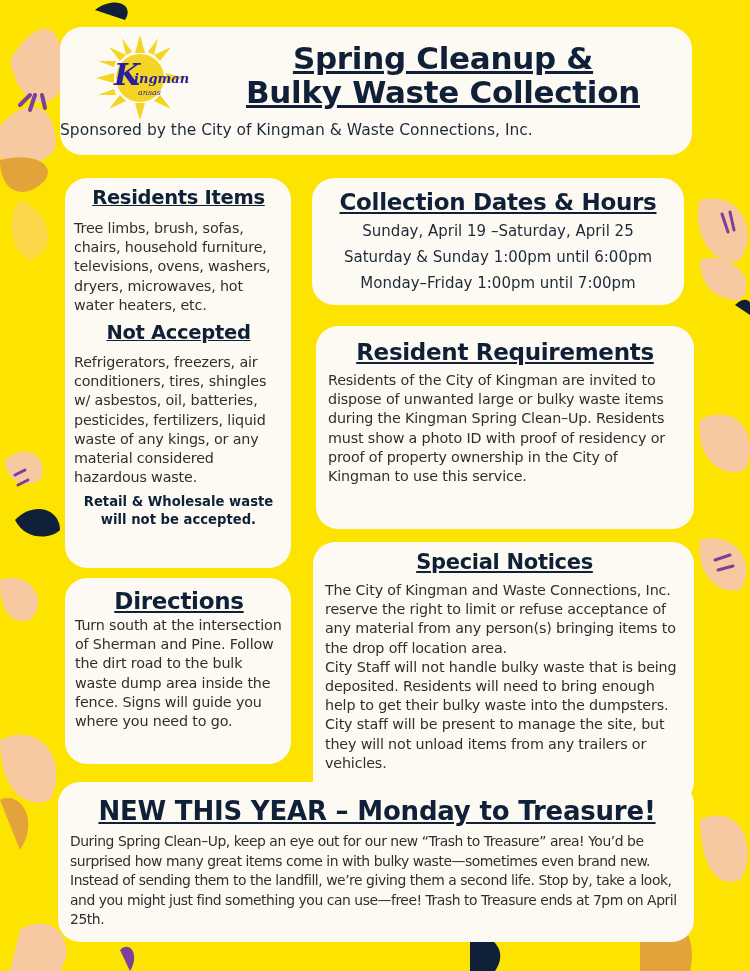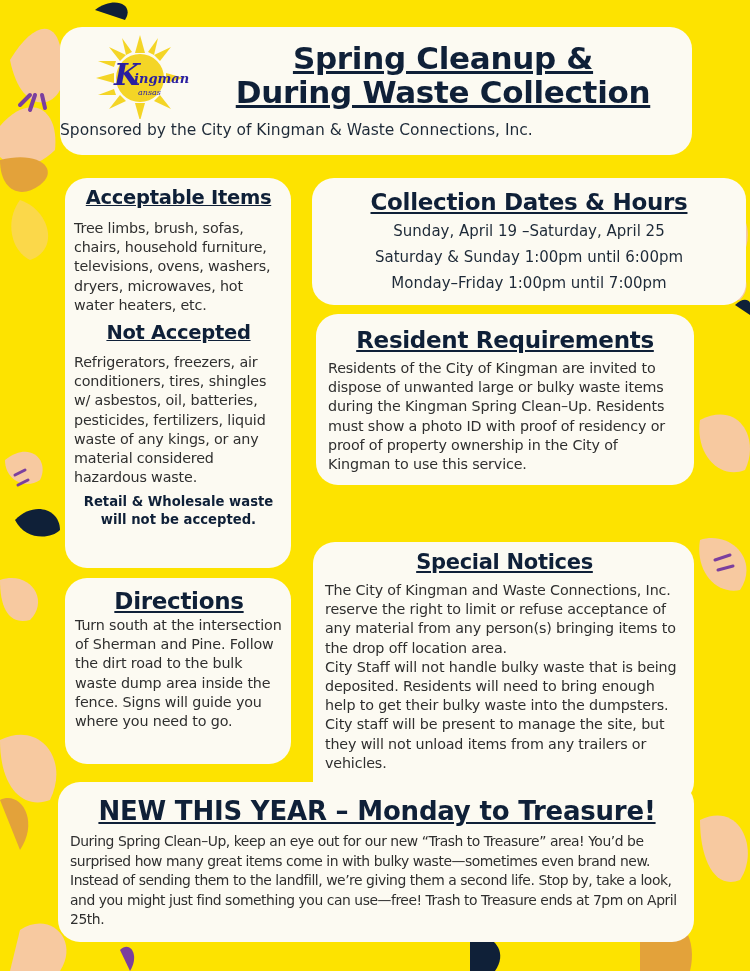--- a/index.html
+++ b/index.html
@@ -43,26 +43,26 @@
   
   #acceptable { left: 65px; top: 178px; width: 226px; height: 390px; padding: 6px 8px 0 9px; }
   #acceptable .h1 { font-size: 19.5px; line-height: 28px; }
   #acceptable .h2 { font-size: 19.5px; line-height: 28px; margin-top: 4px; }
   #acceptable .body-text { margin-top: 7px; }
   #acceptable .body-text.na { margin-top: 6px; }
   #retail-note { font-weight: bold; font-size: 13.2px; line-height: 18px; color: #0f2038;
                  text-align: center; margin-top: 6px; }
 
   
-  #collection { left: 312px; top: 178px; width: 434px; height: 127px; padding-top: 8px; }
+  #collection { left: 312px; top: 178px; width: 372px; height: 127px; padding-top: 8px; }
   #collection .heading { font-size: 23px; line-height: 32px; }
   .hours-line { text-align: center; font-size: 15px; line-height: 26px; color: #1e2a38; }
 
   
-  #resident { left: 316px; top: 314px; width: 378px; height: 171px; padding: 9px 12px 0 12px; }
+  #resident { left: 316px; top: 326px; width: 378px; height: 203px; padding: 9px 12px 0 12px; }
   #resident .heading { font-size: 23px; line-height: 34px; }
   #resident .body-text { margin-top: 2px; }
 
   
   #special { left: 313px; top: 502px; width: 381px; height: 262px; padding: 4px 10px 0 12px; margin-top: 40px; }
   #special .heading { font-size: 21px; line-height: 32px; }
   #special .body-text { margin-top: 3px; }
 
   
   #directions { left: 65px; top: 578px; width: 226px; height: 186px; padding: 8px 8px 0 10px; }
@@ -131,27 +131,27 @@
       <polygon points="68,5 64,22 58,19"></polygon>
       <polygon points="8,28 24,34 26,28"></polygon>
       <polygon points="8,62 24,56 26,62"></polygon>
     </g>
     <text x="24" y="52" font-family="DejaVu Serif, serif" font-style="italic" font-weight="bold" font-size="30" fill="#2a1fa0">K</text>
     <text x="44" y="50" font-family="DejaVu Serif, serif" font-style="italic" font-weight="bold" font-size="13" fill="#2a1fa0">ingman</text>
     <text x="48" y="62" font-family="DejaVu Serif, serif" font-style="italic" font-size="8" fill="#2a1fa0">ansas</text>
   </svg>
   <div id="title" class="heading">
     <div>Spring Cleanup &amp;</div>
-    <div>During Waste Collection</div>
+    <div>Bulky Waste Collection</div>
   </div>
   <div id="sponsor">Sponsored by the City of Kingman &amp; Waste Connections, Inc.</div>
 </div>
 
 <div class="card" id="acceptable">
-  <div class="heading h1">Acceptable Items</div>
+  <div class="heading h1">Residents Items</div>
   <div class="body-text">Tree limbs, brush, sofas, chairs, household furniture, televisions, ovens, washers, dryers, microwaves, hot water heaters, etc.</div>
   <div class="heading h2">Not Accepted</div>
   <div class="body-text na">Refrigerators, freezers, air conditioners, tires, shingles w/ asbestos, oil, batteries, pesticides, fertilizers, liquid waste of any kings, or any material considered hazardous waste.</div>
   <div id="retail-note">
     <div>Retail &amp; Wholesale waste</div>
     <div>will not be accepted.</div>
   </div>
 </div>
 
 <div class="card" id="collection">

